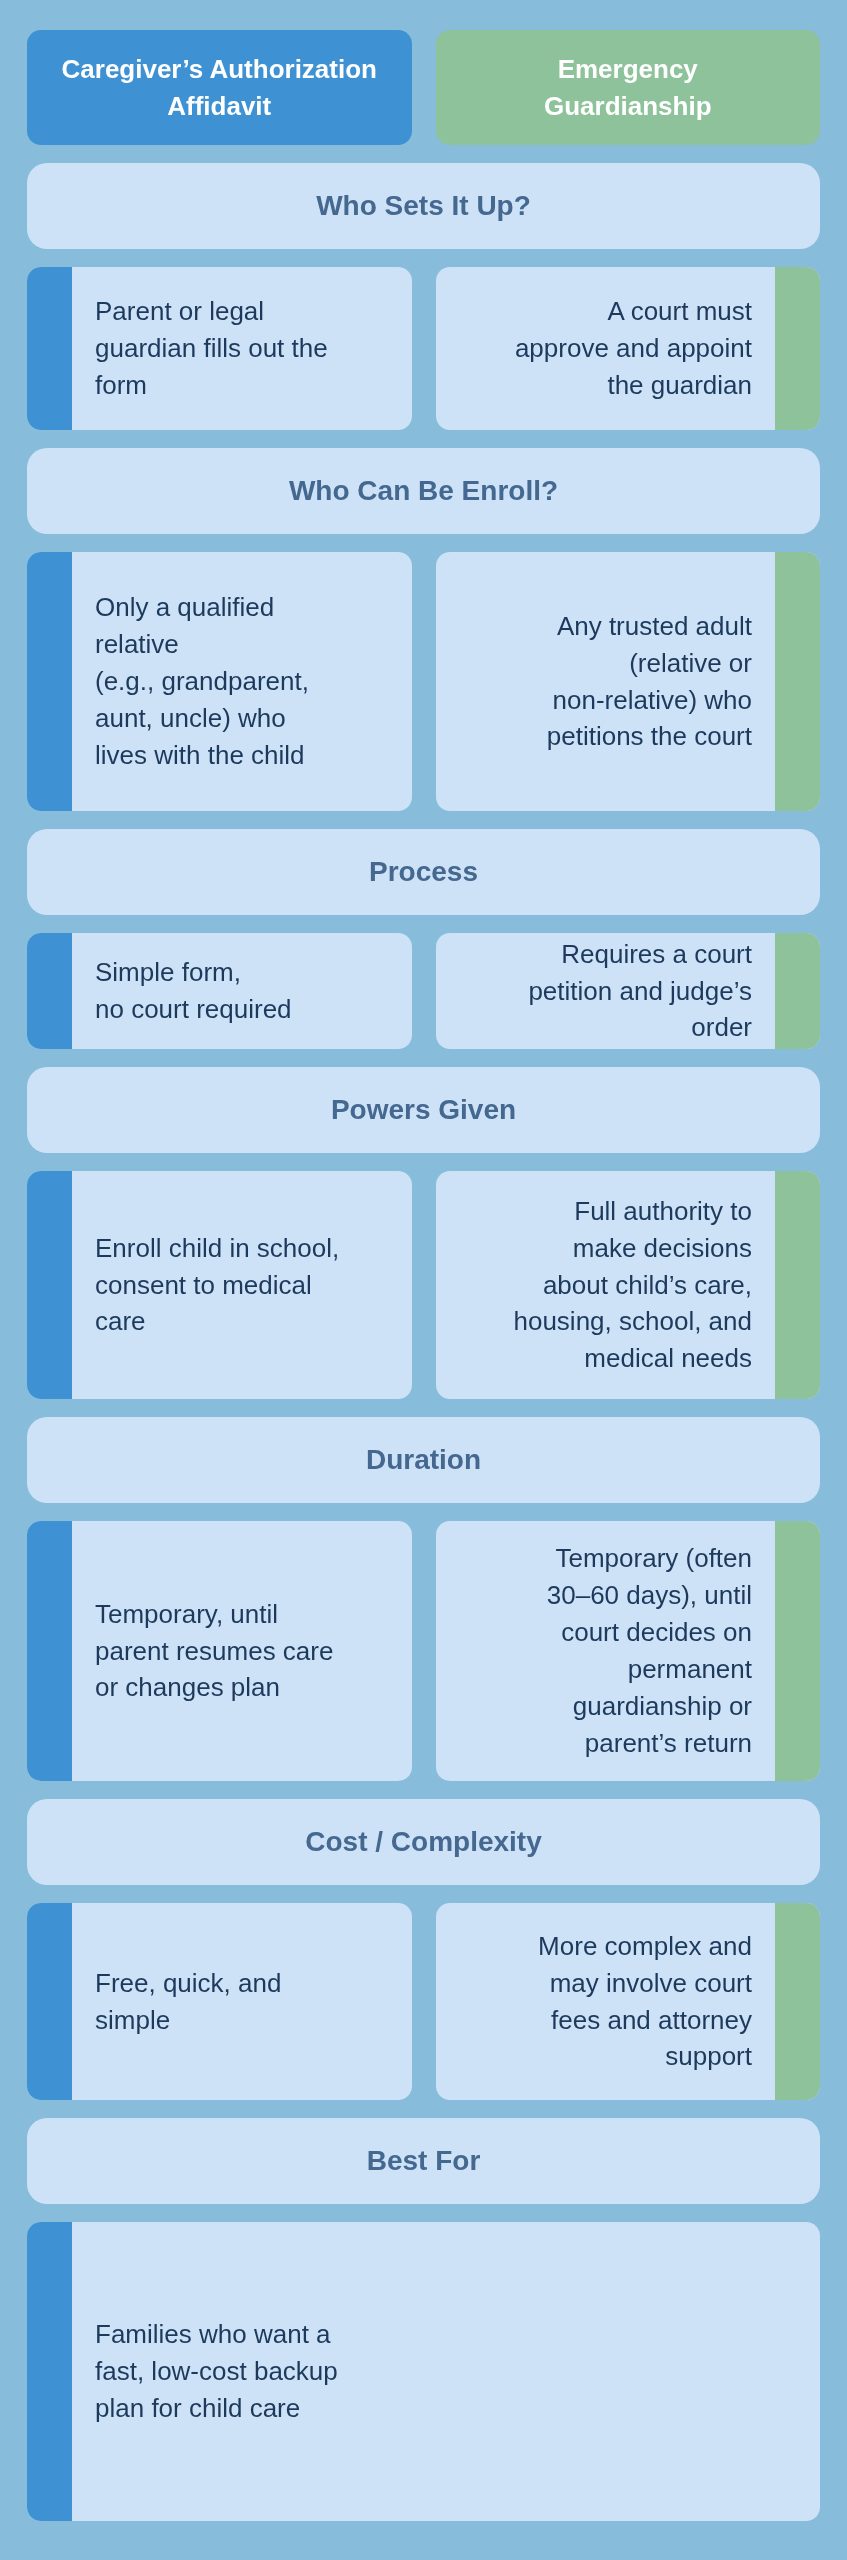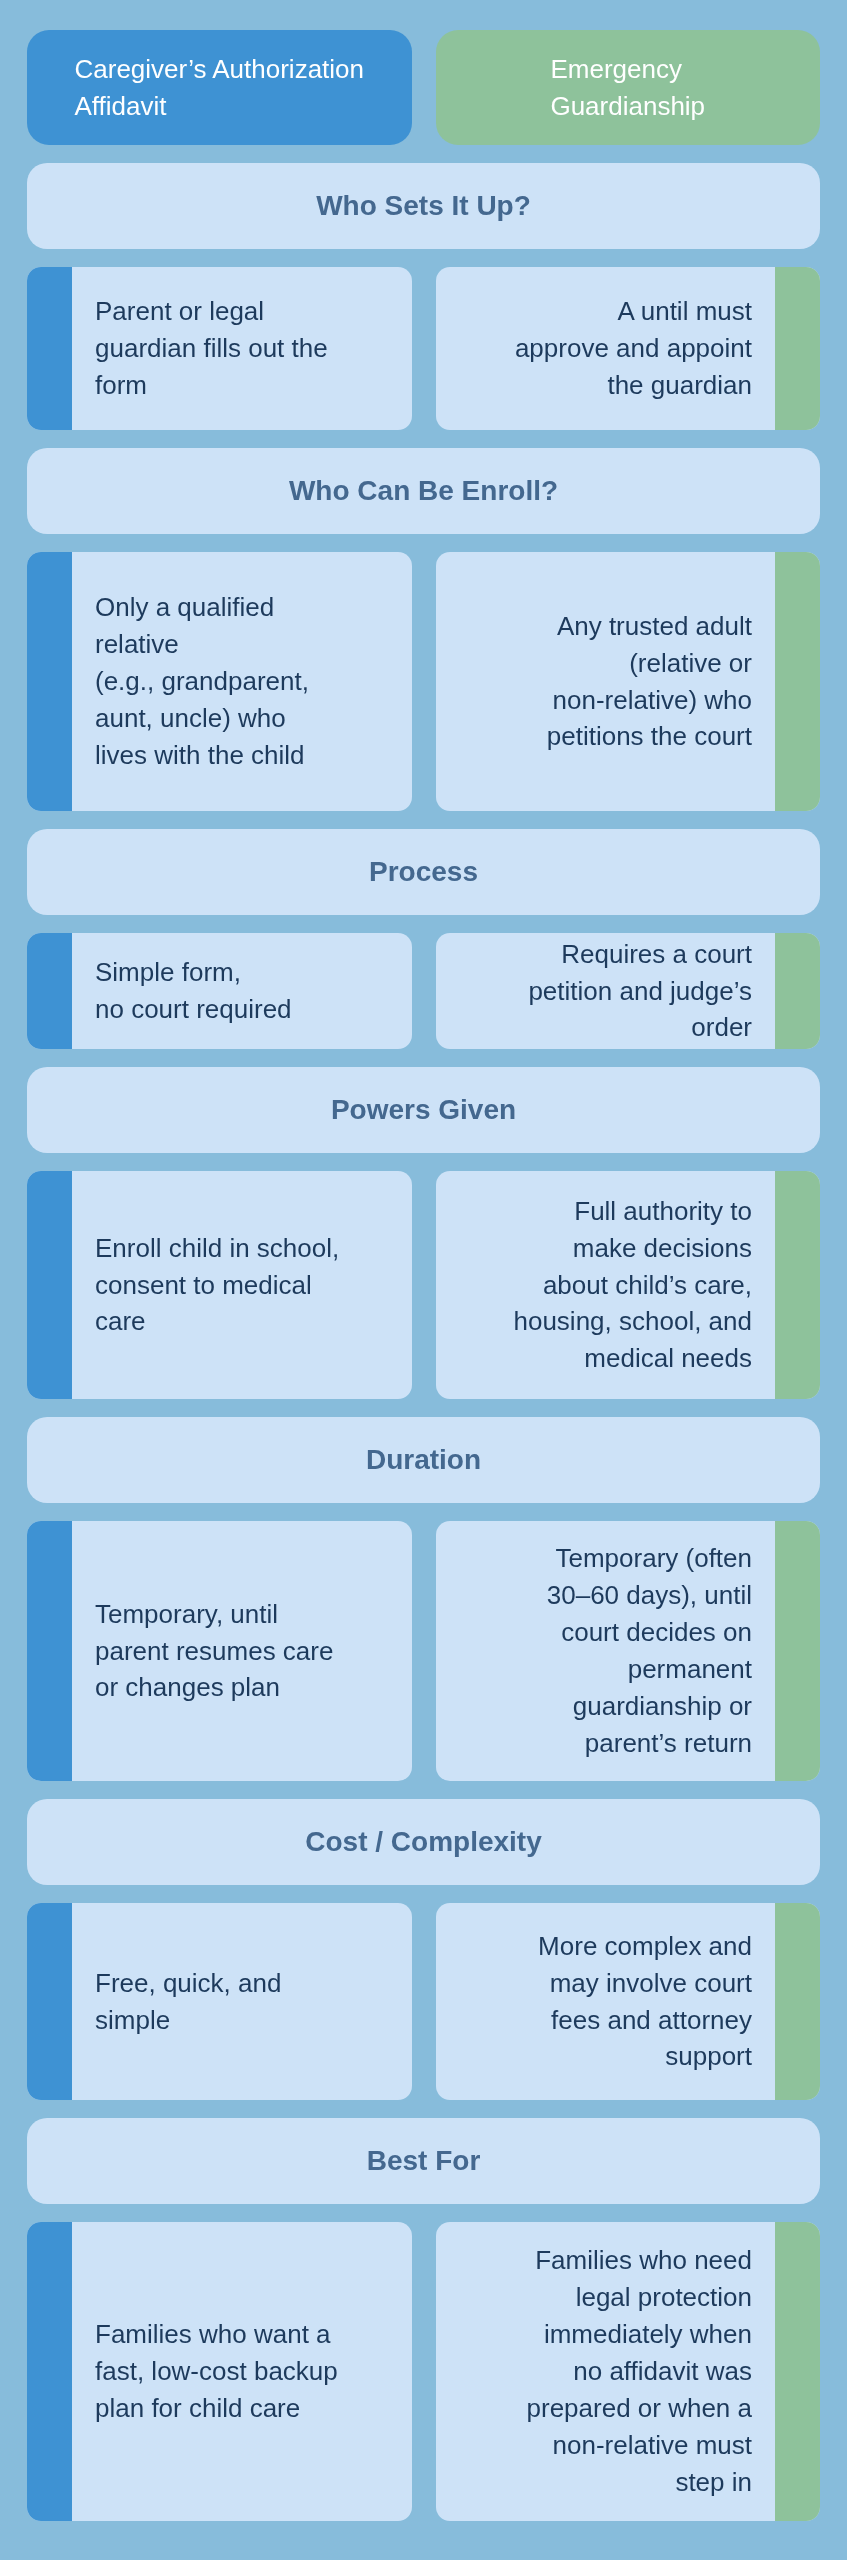--- a/index.html
+++ b/index.html
@@ -20,27 +20,28 @@
     overflow: hidden;
   }
   .col-headers {
     display: flex;
     gap: 24px;
     height: 115px;
     flex: 0 0 auto;
   }
   .col-header {
     flex: 1 1 0;
-    border-radius: 22px;
+    border-radius: 14px;
     display: flex;
     align-items: center;
     justify-content: center;
+    text-align: center;
     color: #FFFFFF;
     font-size: 26px;
-    font-weight: normal;
+    font-weight: bold;
     line-height: 1.42;
     white-space: pre-line;
   }
   .col-header.blue { background: #3E92D3; }
   .col-header.green { background: #8EC29B; }
   .bar {
     flex: 0 0 auto;
     height: 86px;
     background: #CDE2F7;
     border-radius: 20px;
@@ -111,21 +112,21 @@
     <span class="bar-title">Who Sets It Up?</span>
   </div>
   <div class="row r1">
     <div class="card left">
       <span class="strip blue"></span>
       <span class="card-text">Parent or legal
 guardian fills out the
 form</span>
     </div>
     <div class="card right">
-      <span class="card-text">A until must
+      <span class="card-text">A court must
 approve and appoint
 the guardian</span>
       <span class="strip green"></span>
     </div>
   </div>
 
   <div class="bar">
     <span class="bar-title">Who Can Be Enroll?</span>
   </div>
   <div class="row r2">
@@ -225,25 +226,15 @@
   <div class="bar">
     <span class="bar-title">Best For</span>
   </div>
   <div class="row r7">
     <div class="card left">
       <span class="strip blue"></span>
       <span class="card-text">Families who want a
 fast, low-cost backup
 plan for child care</span>
     </div>
-    <div class="card right">
-      <span class="card-text">Families who need
-legal protection
-immediately when
-no affidavit was
-prepared or when a
-non-relative must
-step in</span>
-      <span class="strip green"></span>
-    </div>
   </div>
 
 </div>
 
 </body></html>

